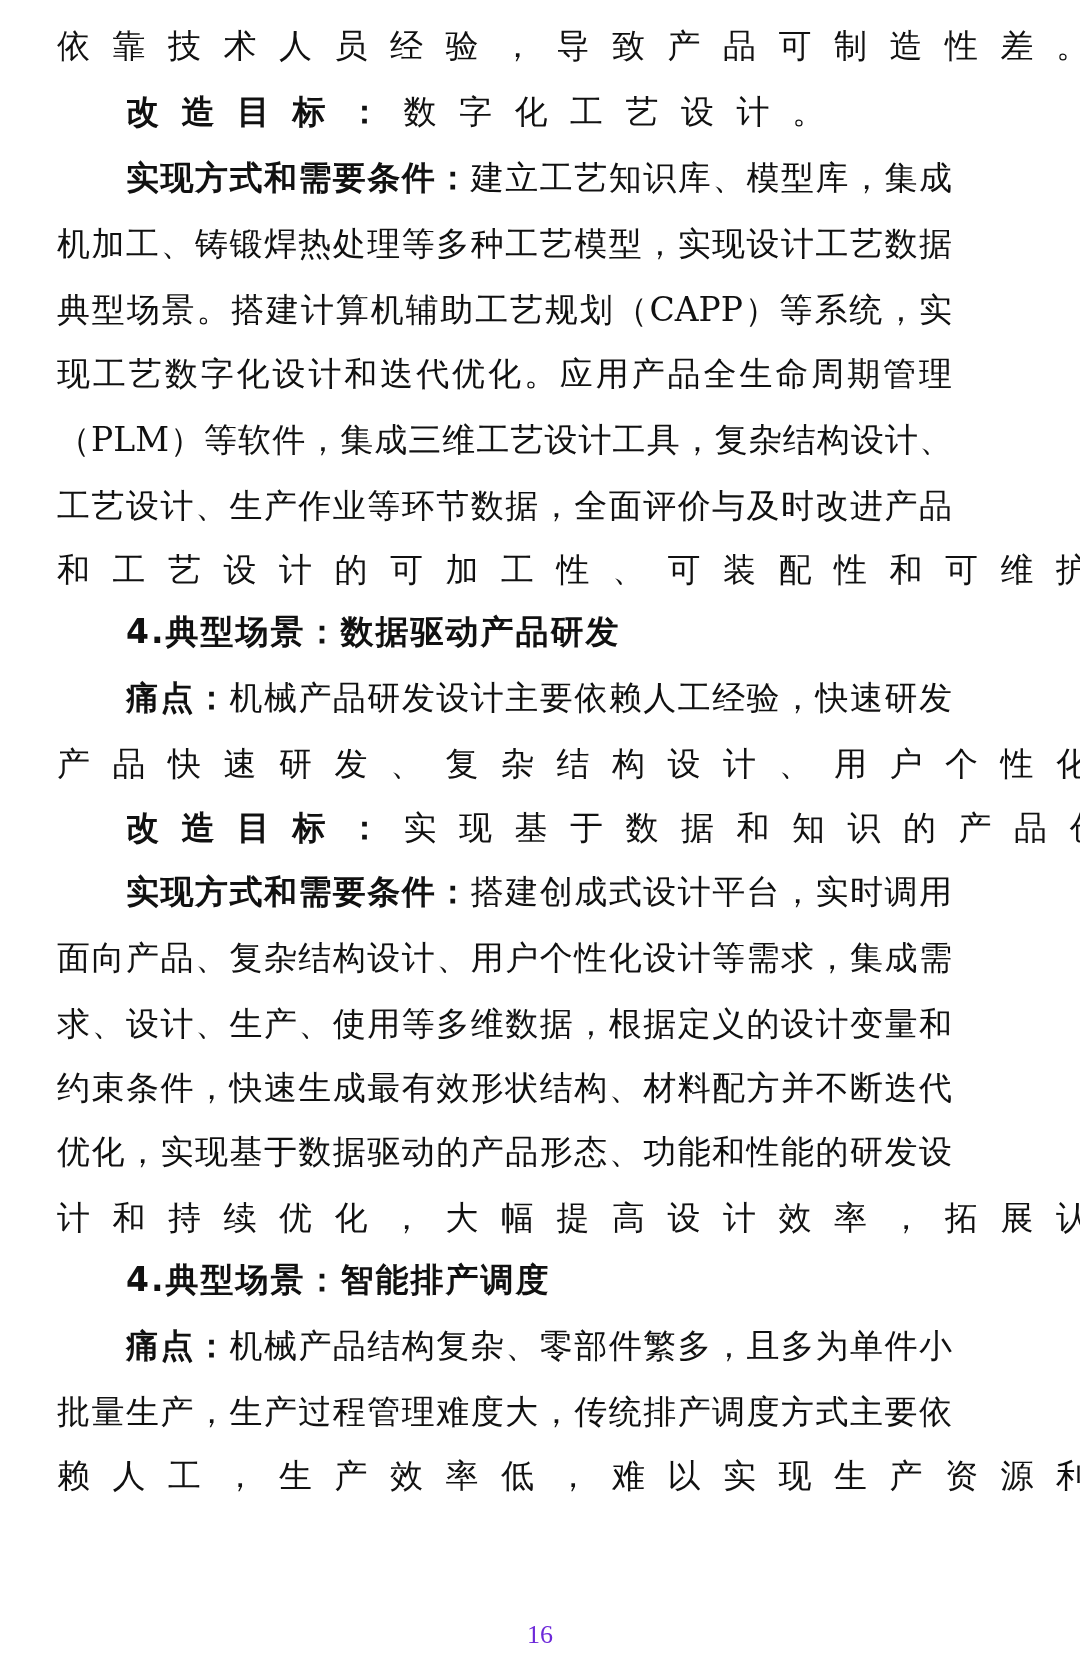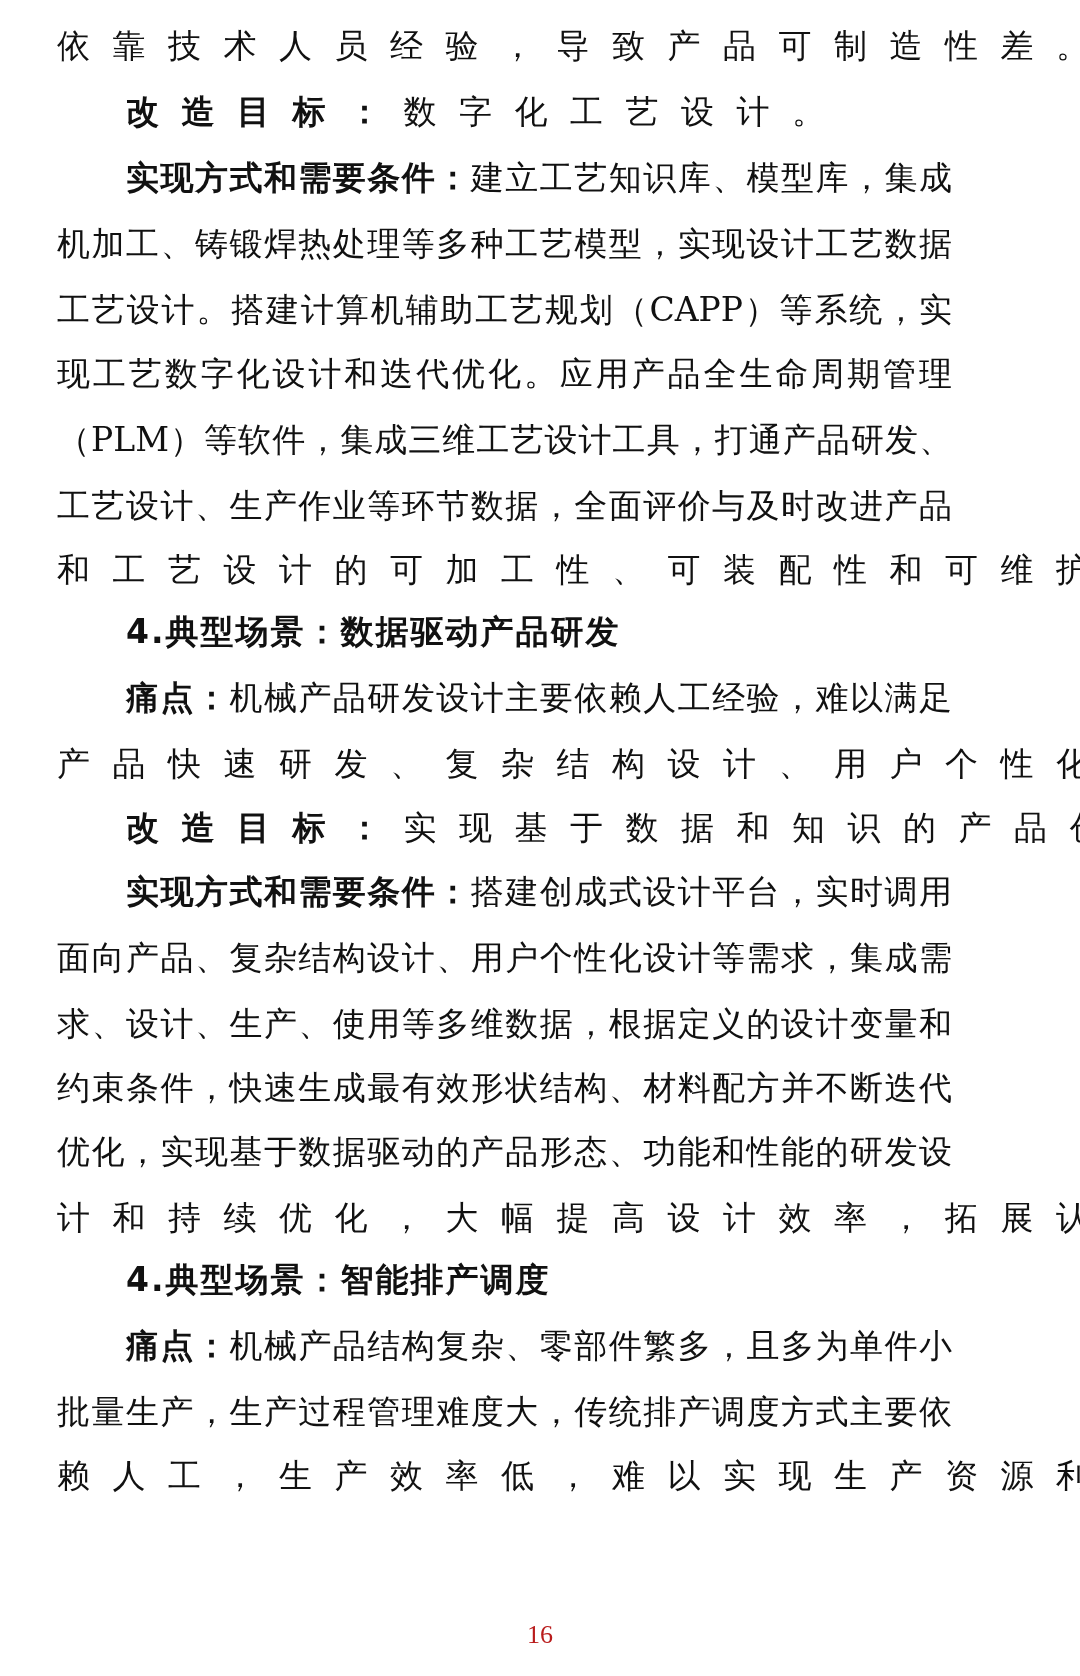--- a/index.html
+++ b/index.html
@@ -35,21 +35,21 @@
     font-weight: bold;
     letter-spacing: 2px;
   }
   .page-number {
     position: absolute;
     left: 0; width: 1080px;
     top: 1620px;
     text-align: center;
     font-family: "Liberation Serif", serif;
     font-size: 26px;
-    color: #b91c1c;
+    color: #6d28d9;
   }
 </style>
 </head>
 <body>
 
 <div class="page">
 
   <div class="line" style="top:18px">
     <span>依靠技术人员经验，导致产品可制造性差。</span>
   </div>
@@ -60,45 +60,45 @@
 
   <div class="line indent just" style="top:150px; width:826px">
     <span class="bold">实现方式和需要条件：</span><span>建立工艺知识库、模型库，集成</span>
   </div>
 
   <div class="line just" style="top:216px">
     <span>机加工、铸锻焊热处理等多种工艺模型，实现设计工艺数据</span>
   </div>
 
   <div class="line just" style="top:282px">
-    <span>工艺设计。搭建计算机辅助工艺规划（CAPP）等系统，实</span>
+    <span>典型场景。搭建计算机辅助工艺规划（CAPP）等系统，实</span>
   </div>
 
   <div class="line just" style="top:346px">
     <span>现工艺数字化设计和迭代优化。应用产品全生命周期管理</span>
   </div>
 
   <div class="line just" style="top:412px">
-    <span>（PLM）等软件，集成三维工艺设计工具，打通产品研发、</span>
+    <span>（PLM）等软件，集成三维工艺设计工具，复杂结构设计、</span>
   </div>
 
   <div class="line just" style="top:478px">
     <span>工艺设计、生产作业等环节数据，全面评价与及时改进产品</span>
   </div>
 
   <div class="line" style="top:542px">
     <span>和工艺设计的可加工性、可装配性和可维护性。</span>
   </div>
 
   <div class="line indent" style="top:604px">
     <span class="heading">4.典型场景：数据驱动产品研发</span>
   </div>
 
   <div class="line indent just" style="top:670px; width:826px">
-    <span class="bold">痛点：</span><span>机械产品研发设计主要依赖人工经验，难以满足</span>
+    <span class="bold">痛点：</span><span>机械产品研发设计主要依赖人工经验，快速研发</span>
   </div>
 
   <div class="line" style="top:736px">
     <span>产品快速研发、复杂结构设计、用户个性化设计等需求。</span>
   </div>
 
   <div class="line indent" style="top:800px">
     <span class="bold">改造目标：</span><span>实现基于数据和知识的产品创成式设计。</span>
   </div>
 

